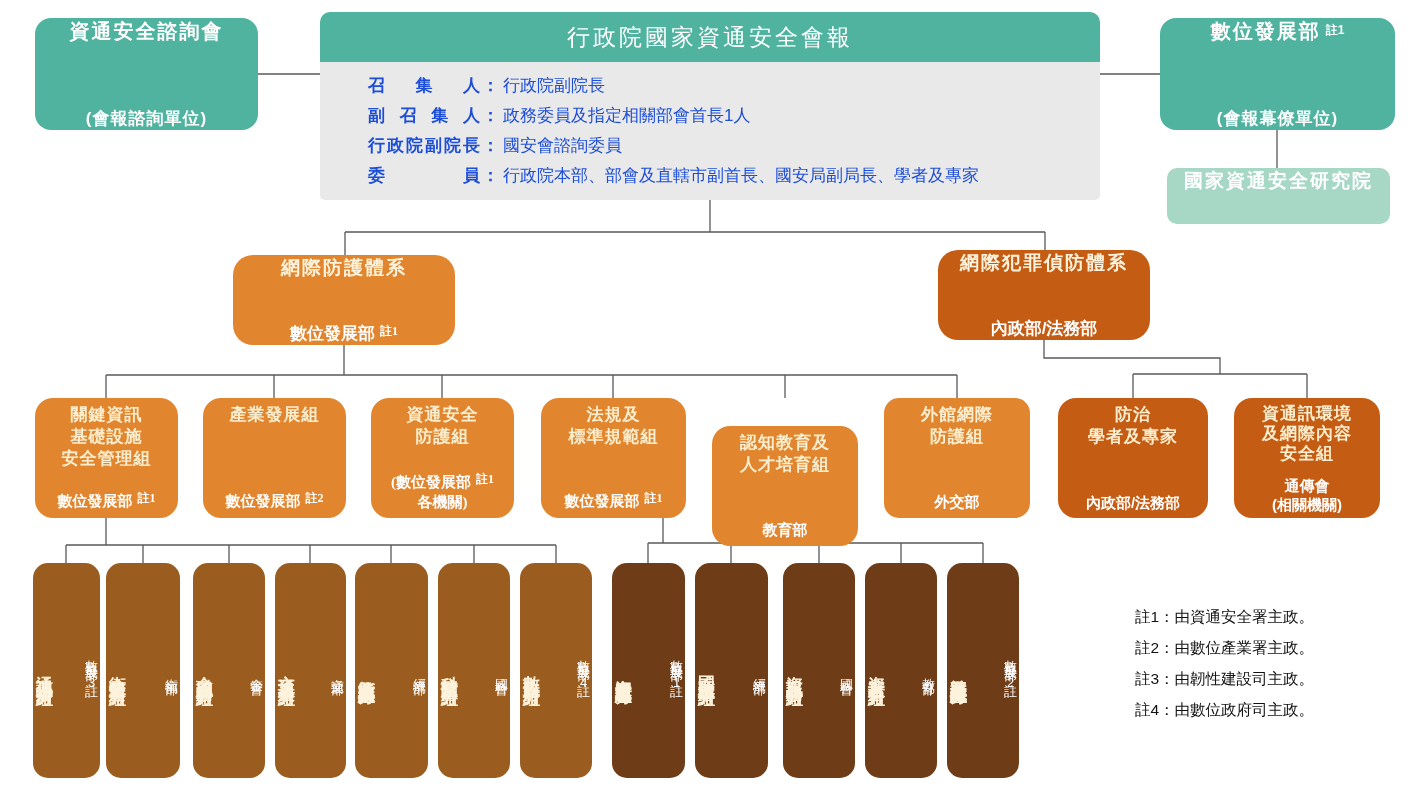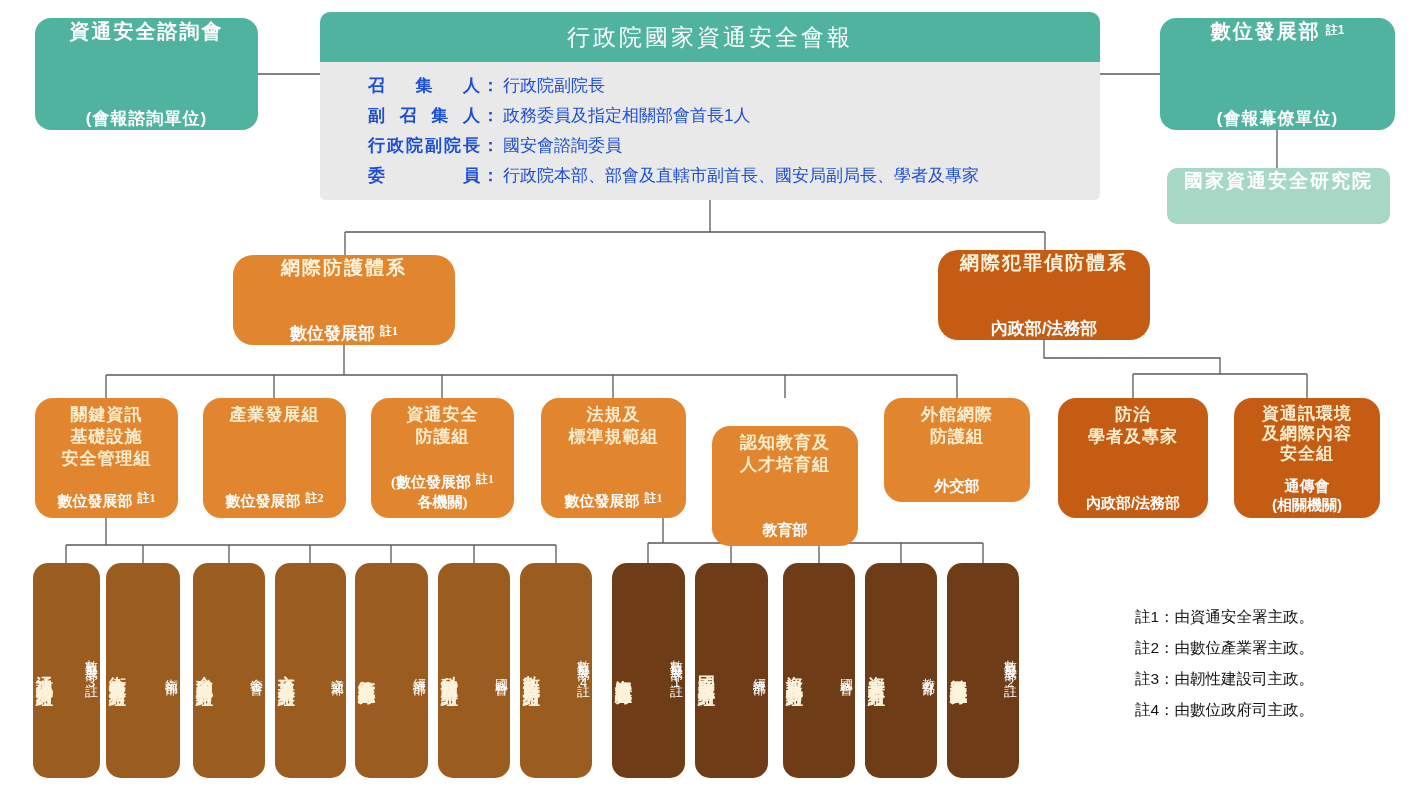--- a/index.html
+++ b/index.html
@@ -167,21 +167,21 @@
   </div>
 
   <div class="box orange gbox" style="left:712px;top:398px;width:146px;height:120px;margin-top:28px;">
     <div class="gtitle">
       <div>認知教育及</div>
       <div>人才培育組</div>
     </div>
     <div class="gdept">教育部</div>
   </div>
 
-  <div class="box orange gbox" style="left:884px;top:398px;width:146px;height:104px;">
+  <div class="box orange gbox" style="left:884px;top:398px;width:146px;height:120px;border-radius:15px;">
     <div class="gtitle">
       <div>外館網際</div>
       <div>防護組</div>
     </div>
     <div class="gdept">外交部</div>
   </div>
 
   <div class="box orange-dark gbox" style="left:1058px;top:398px;width:150px;height:120px;">
     <div class="gtitle">
       <div>防治</div>

